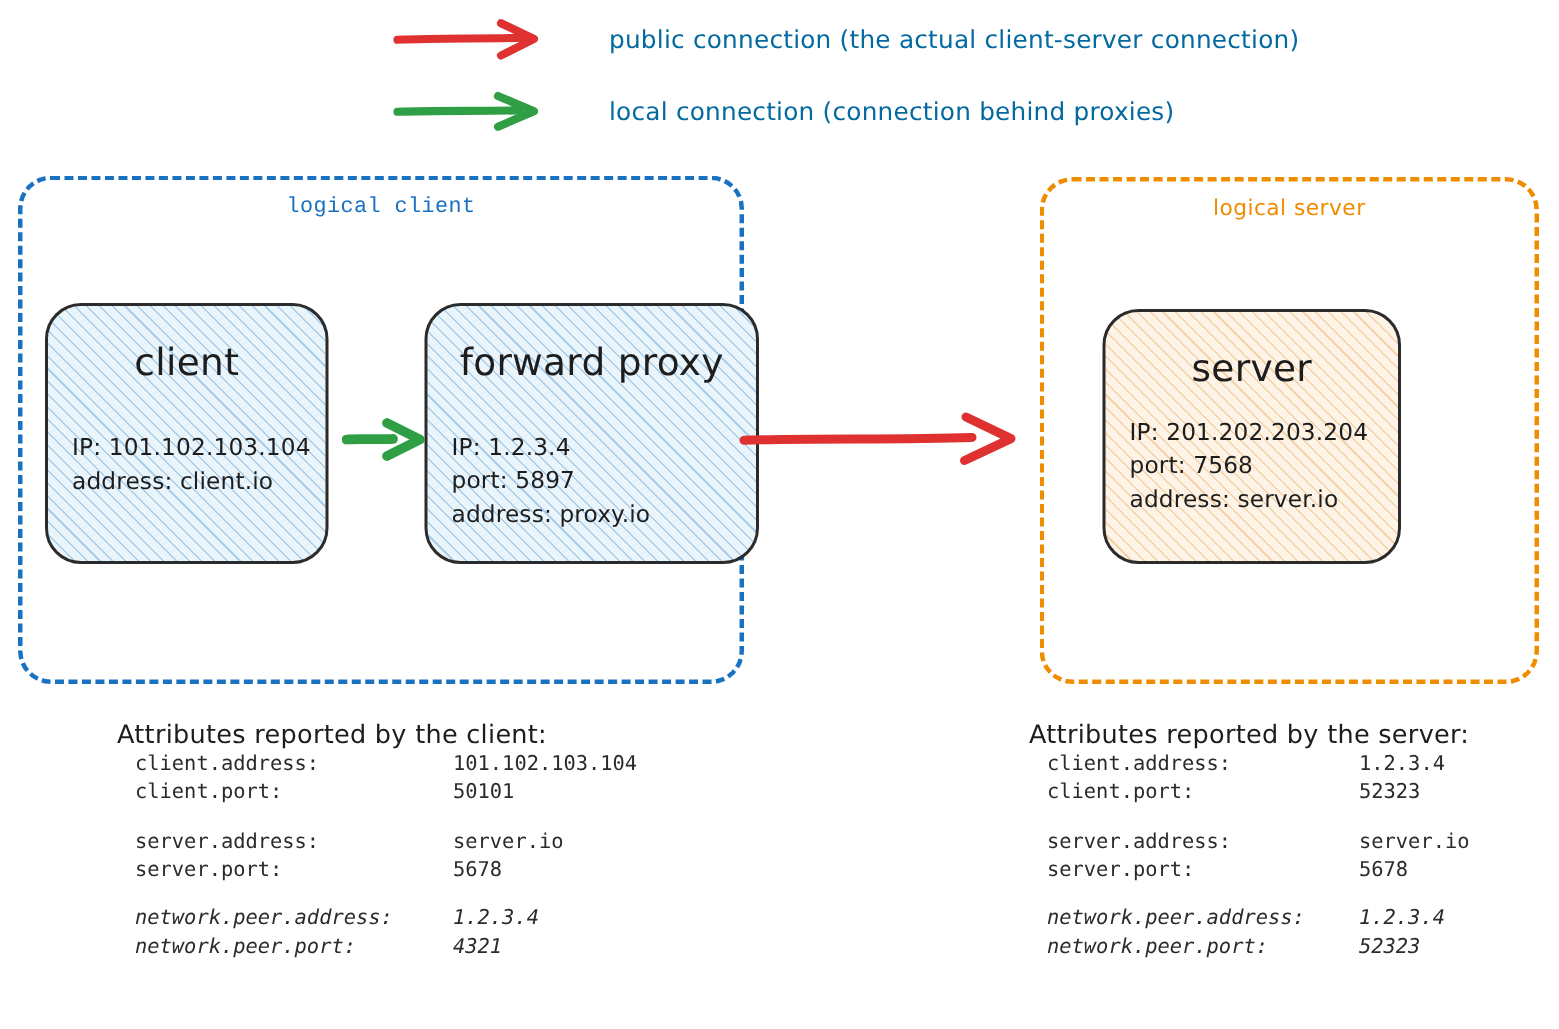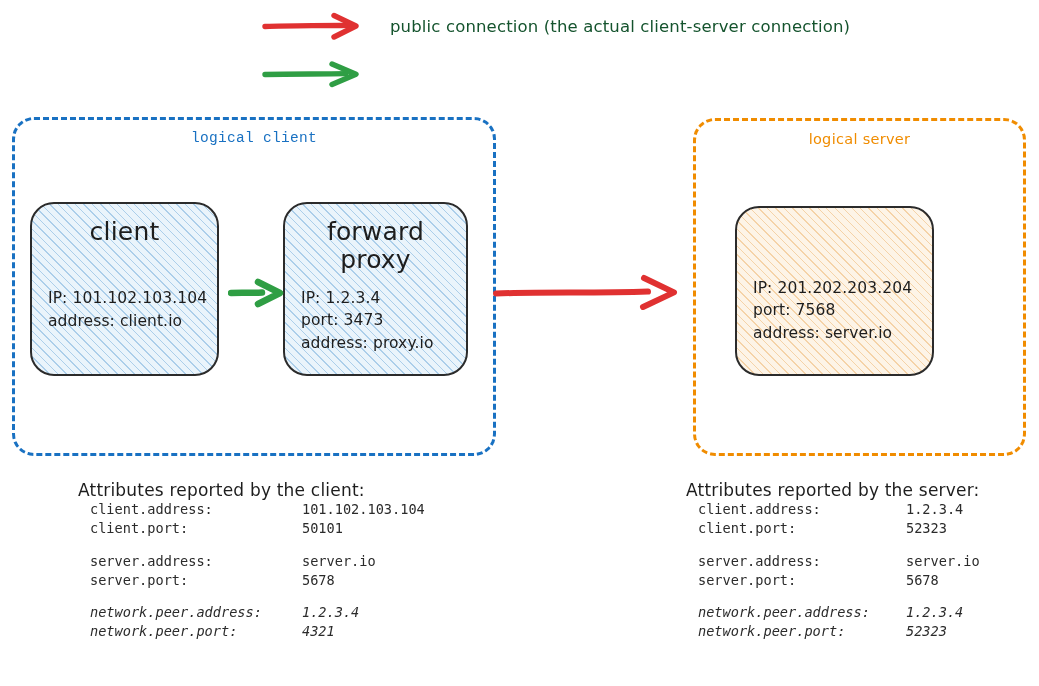--- a/index.html
+++ b/index.html
@@ -30,24 +30,24 @@
   }
   .legend-row.row-1 { left: 262px; top: 12px; }
   .legend-row.row-2 { left: 262px; top: 60px; }
 
   .legend-arrow {
     width: 110px;
     height: 28px;
     flex: 0 0 auto;
   }
   .legend-label {
-    margin-left: 18px;
+    margin-left: 34px;
     font-family: "DejaVu Sans", sans-serif;
     font-size: 16.5px;
-    color: #14532d;
+    color: #0369a1;
     white-space: nowrap;
     letter-spacing: 0.15px;
     text-align: center;
   }
 
   
   .logical-box {
     position: absolute;
     border-style: dashed;
     border-width: 3px;
@@ -87,21 +87,21 @@
     border: 2.2px solid #2b2b2b;
     border-radius: 24px;
     box-sizing: border-box;
     overflow: hidden;
   }
   .node-inner {
     position: relative;
     width: 100%;
     height: 100%;
     box-sizing: border-box;
-    padding: 14px 16px 12px 16px;
+    padding: 24px 16px 12px 16px;
     display: flex;
     flex-direction: column;
   }
   .node-title {
     text-align: center;
     font-size: 25px;
     color: #1d1d1d;
     line-height: 1.12;
     font-family: "DejaVu Sans", sans-serif;
     letter-spacing: 0.2px;
@@ -128,21 +128,21 @@
       rgba(120, 175, 220, 0.55) 1px,
       rgba(255, 255, 255, 0) 1px,
       rgba(255, 255, 255, 0) 6px
     );
   }
   #client-node .node-lines { margin-bottom: 30px; }
 
   #proxy-node {
     left: 283px;
     top: 202px;
-    width: 185px;
+    width: 223px;
     height: 174px;
     background-color: #eaf4fb;
     background-image: repeating-linear-gradient(
       45deg,
       rgba(120, 175, 220, 0.55) 0px,
       rgba(120, 175, 220, 0.55) 1px,
       rgba(255, 255, 255, 0) 1px,
       rgba(255, 255, 255, 0) 6px
     );
   }
@@ -213,20 +213,21 @@
       <path d="M72 3.5 L 94 14 L 72 25" stroke="#e03131" stroke-width="5.4" fill="none" stroke-linecap="round" stroke-linejoin="round"></path>
     </svg>
     <span class="legend-label">public connection (the actual client-server connection)</span>
   </div>
 
   <div class="legend-row row-2">
     <svg class="legend-arrow" viewBox="0 0 110 28">
       <path d="M3 14.5 C 30 13.6, 58 14.2, 84 13.6" stroke="#2f9e44" stroke-width="5.4" fill="none" stroke-linecap="round"></path>
       <path d="M70 4 L 94 14.2 L 70 24.5" stroke="#2f9e44" stroke-width="5.4" fill="none" stroke-linecap="round" stroke-linejoin="round"></path>
     </svg>
+    <span class="legend-label">local connection (connection behind proxies)</span>
   </div>
 
   <div class="logical-box" id="logical-client-box">
     <div class="logical-title">logical client</div>
   </div>
 
   <div class="node" id="client-node">
     <div class="node-inner">
       <div class="node-title">client</div>
       <div class="node-lines">
@@ -234,21 +235,21 @@
         <div>address: client.io</div>
       </div>
     </div>
   </div>
 
   <div class="node" id="proxy-node">
     <div class="node-inner">
       <div class="node-title">forward proxy</div>
       <div class="node-lines">
         <div>IP: 1.2.3.4</div>
-        <div>port: 3473</div>
+        <div>port: 5897</div>
         <div>address: proxy.io</div>
       </div>
     </div>
   </div>
 
   <svg class="connector" id="local-connector" viewBox="0 0 62 34">
     <path d="M3 17 C 14 16.4, 24 17.2, 34 16.6" stroke="#2f9e44" stroke-width="6.5" fill="none" stroke-linecap="round"></path>
     <path d="M30 6 L 52 17 L 30 28" stroke="#2f9e44" stroke-width="6.5" fill="none" stroke-linecap="round" stroke-linejoin="round"></path>
   </svg>
 
@@ -256,20 +257,21 @@
     <path d="M4 23.5 C 50 21.8, 105 23.4, 156 21.6" stroke="#e03131" stroke-width="6" fill="none" stroke-linecap="round"></path>
     <path d="M152 8 L 182 22.4 L 151 37" stroke="#e03131" stroke-width="6" fill="none" stroke-linecap="round" stroke-linejoin="round"></path>
   </svg>
 
   <div class="logical-box" id="logical-server-box">
     <div class="logical-title">logical server</div>
   </div>
 
   <div class="node" id="server-node">
     <div class="node-inner">
+      <div class="node-title">server</div>
       <div class="node-lines">
         <div>IP: 201.202.203.204</div>
         <div>port: 7568</div>
         <div>address: server.io</div>
       </div>
     </div>
   </div>
 
   <div class="attr-block" id="client-attrs">
     <div class="attr-heading">Attributes reported by the client:</div>

